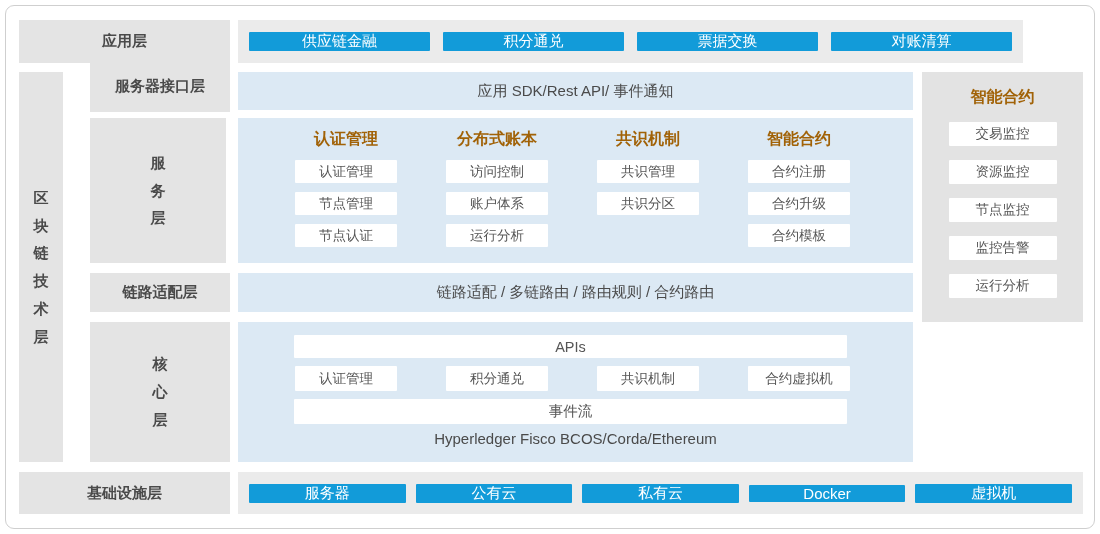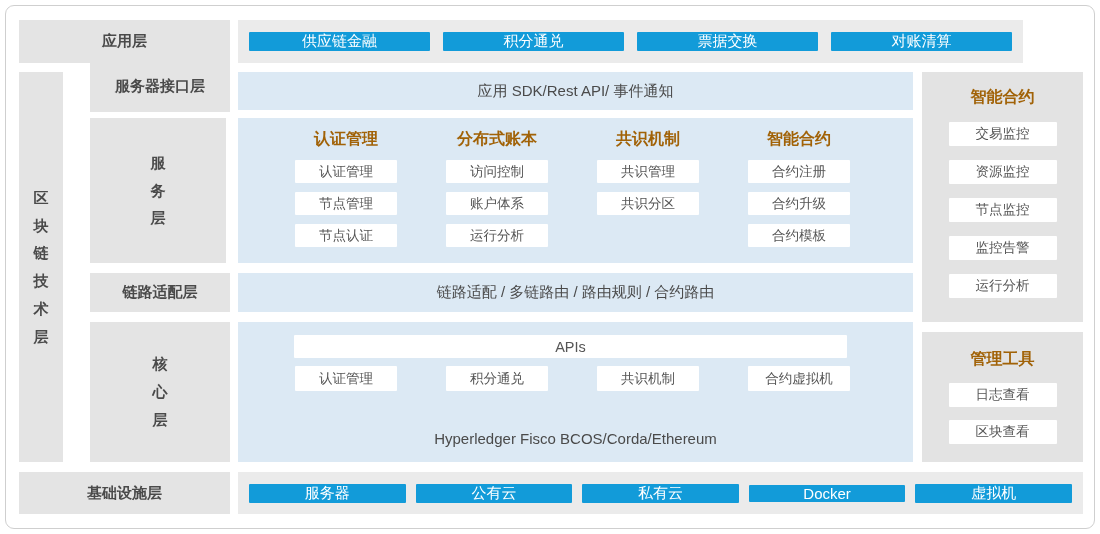--- a/index.html
+++ b/index.html
@@ -79,37 +79,33 @@
 
   <div class="abs graybox vcenter" style="left:90px;top:322px;width:140px;height:140px;">
     <div class="vtext">核心层</div>
   </div>
   <div class="abs bluepanel" style="left:238px;top:322px;width:675px;height:140px;">
     <div class="whitebox abs" style="left:56px;top:13px;width:553px;height:23px;font-size:14.5px;">APIs</div>
     <div class="whitebox core-box" style="left:57px;">认证管理</div>
     <div class="whitebox core-box" style="left:208px;">积分通兑</div>
     <div class="whitebox core-box" style="left:359px;">共识机制</div>
     <div class="whitebox core-box" style="left:510px;">合约虚拟机</div>
+    <div class="whitebox abs" style="left:56px;top:77px;width:553px;height:25px;font-size:14.5px;">事件流</div>
     <div class="abs platforms" style="left:0;top:106px;width:675px;height:22px;line-height:22px;">Hyperledger Fisco BCOS/Corda/Ethereum</div>
   </div>
 
   <div class="abs graypanel" style="left:922px;top:72px;width:161px;height:250px;padding-top:14px;gap:14px;">
     <div class="colhead" style="height:22px;line-height:22px;">智能合约</div>
     <div class="whitebox rp-item">交易监控</div>
     <div class="whitebox rp-item">资源监控</div>
     <div class="whitebox rp-item">节点监控</div>
     <div class="whitebox rp-item">监控告警</div>
     <div class="whitebox rp-item">运行分析</div>
   </div>
 
-  <div class="abs graypanel" style="left:922px;top:332px;width:161px;height:130px;padding-top:16px;gap:13px;">
-    <div class="colhead" style="height:22px;line-height:22px;">管理工具</div>
-    <div class="whitebox rp-item">日志查看</div>
-    <div class="whitebox rp-item">区块查看</div>
-  </div>
 
   <div class="abs graybox" style="left:19px;top:472px;width:211px;height:42px;">基础设施层</div>
   <div class="abs strip" style="left:238px;top:472px;width:845px;height:42px;padding:6px 11px;gap:10px;">
     <div class="btn">服务器</div>
     <div class="btn">公有云</div>
     <div class="btn">私有云</div>
     <div class="btn">Docker</div>
     <div class="btn">虚拟机</div>
   </div>
 </div>

